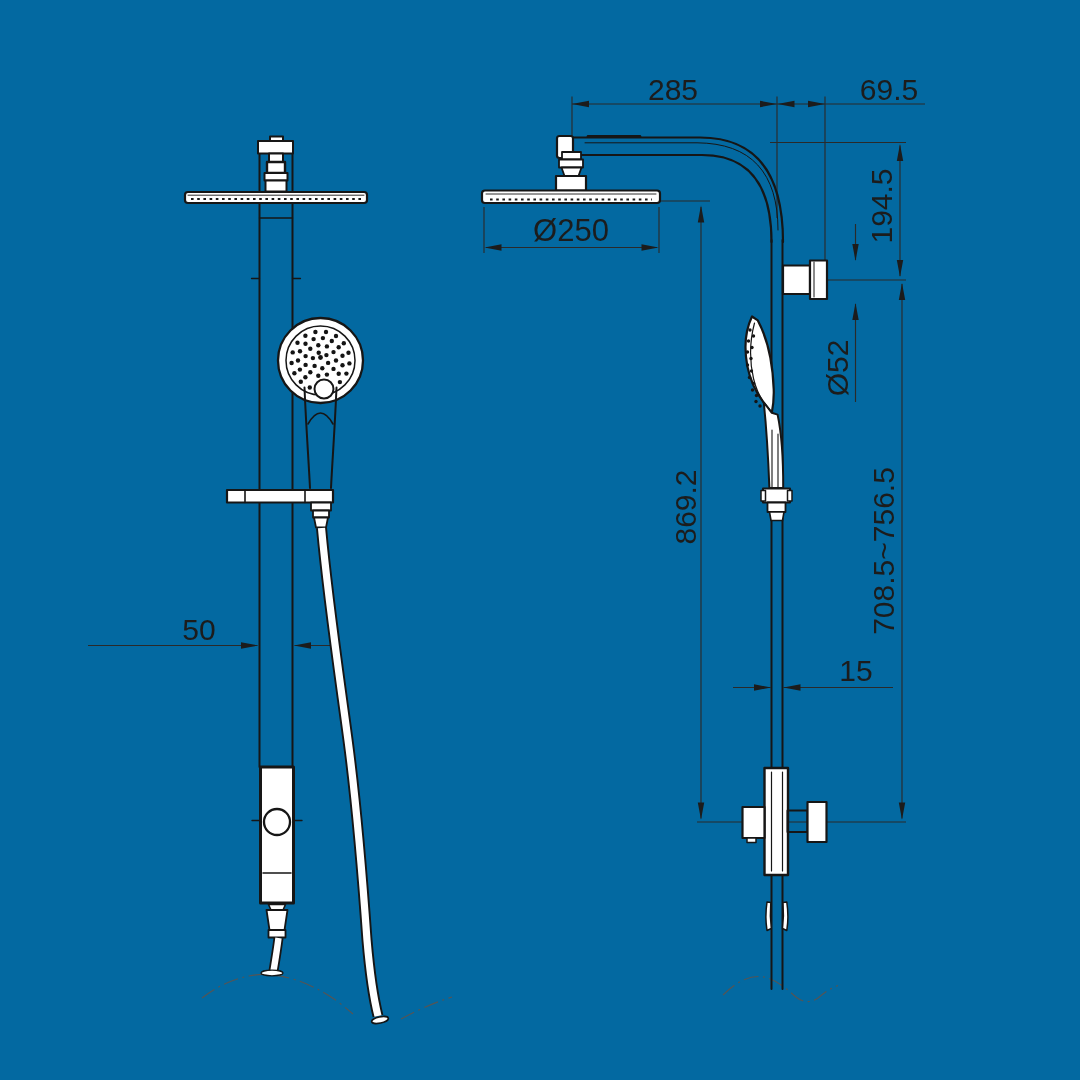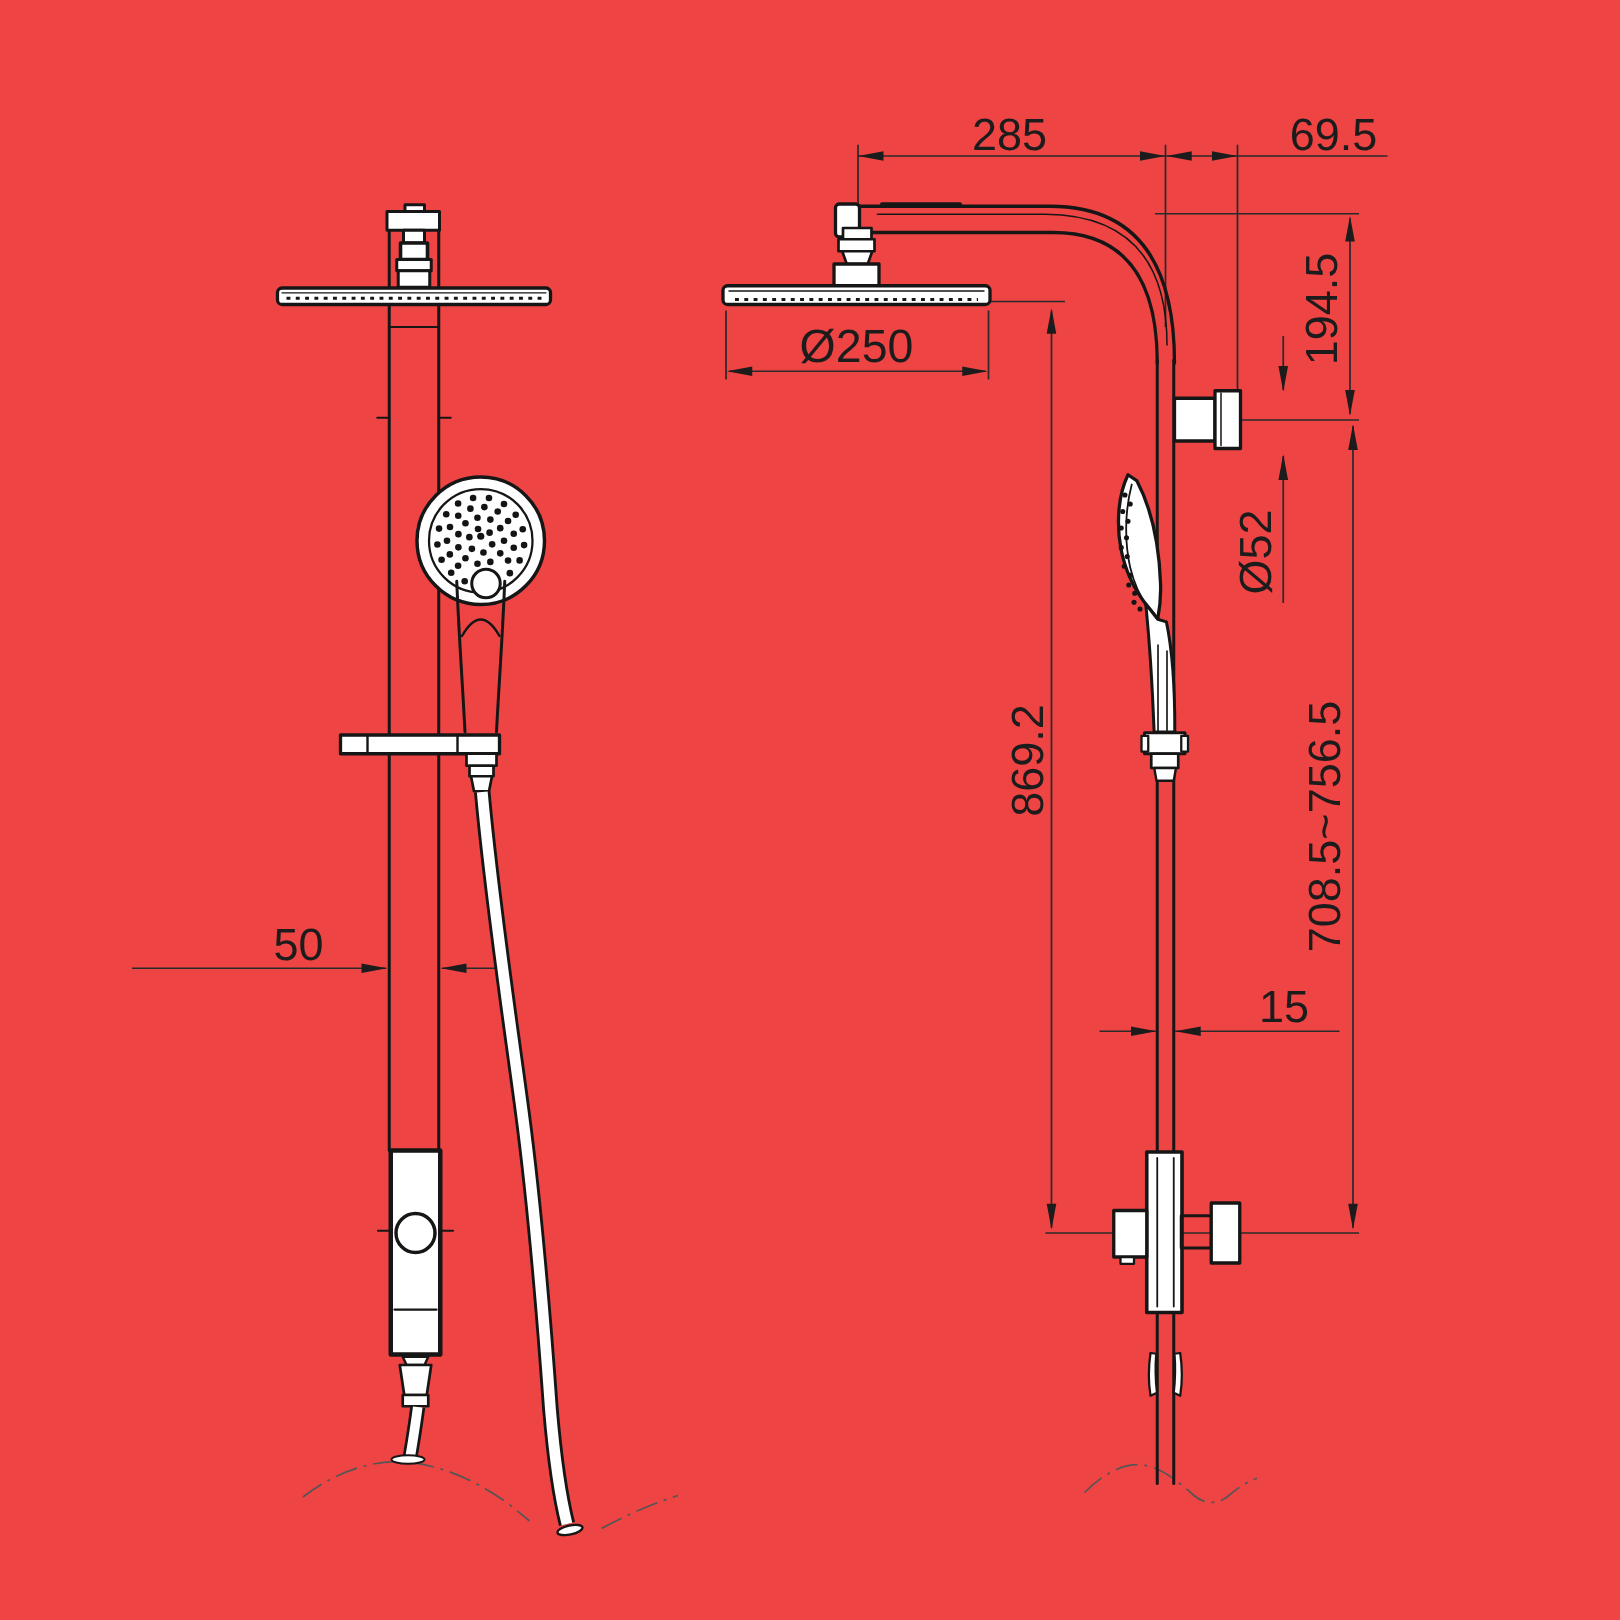--- a/index.html
+++ b/index.html
@@ -1,16 +1,16 @@
 <!DOCTYPE html>
 <html><head>
 <meta charset="utf-8">
 <style>
   html,body{margin:0;padding:0;background:#fff;}
-  #canvas{width:1080px;height:1080px;position:relative;background:#ef4444;
+  #canvas{width:1080px;height:1080px;position:relative;background:#0369a1;
           font-family:"Liberation Sans", sans-serif;}
   svg{display:block;}
   .part{stroke:#161616;fill:none;stroke-width:2;stroke-linecap:round;stroke-linejoin:round;}
   .partfill{stroke:#161616;fill:#ffffff;stroke-width:2;stroke-linejoin:round;}
   .thin{stroke:#161616;fill:none;stroke-width:1;stroke-linecap:round;}
   .dim{stroke:#2a2a2a;fill:none;stroke-width:1.15;}
   .arrow{fill:#1c1c1c;stroke:none;}
   .dimtext{fill:#1c1c1c;font-size:30px;}
   .break{stroke:#555;fill:none;stroke-width:1.15;stroke-dasharray:15 4.5 2 4.5;}
   .dots{fill:#141414;stroke:none;}

